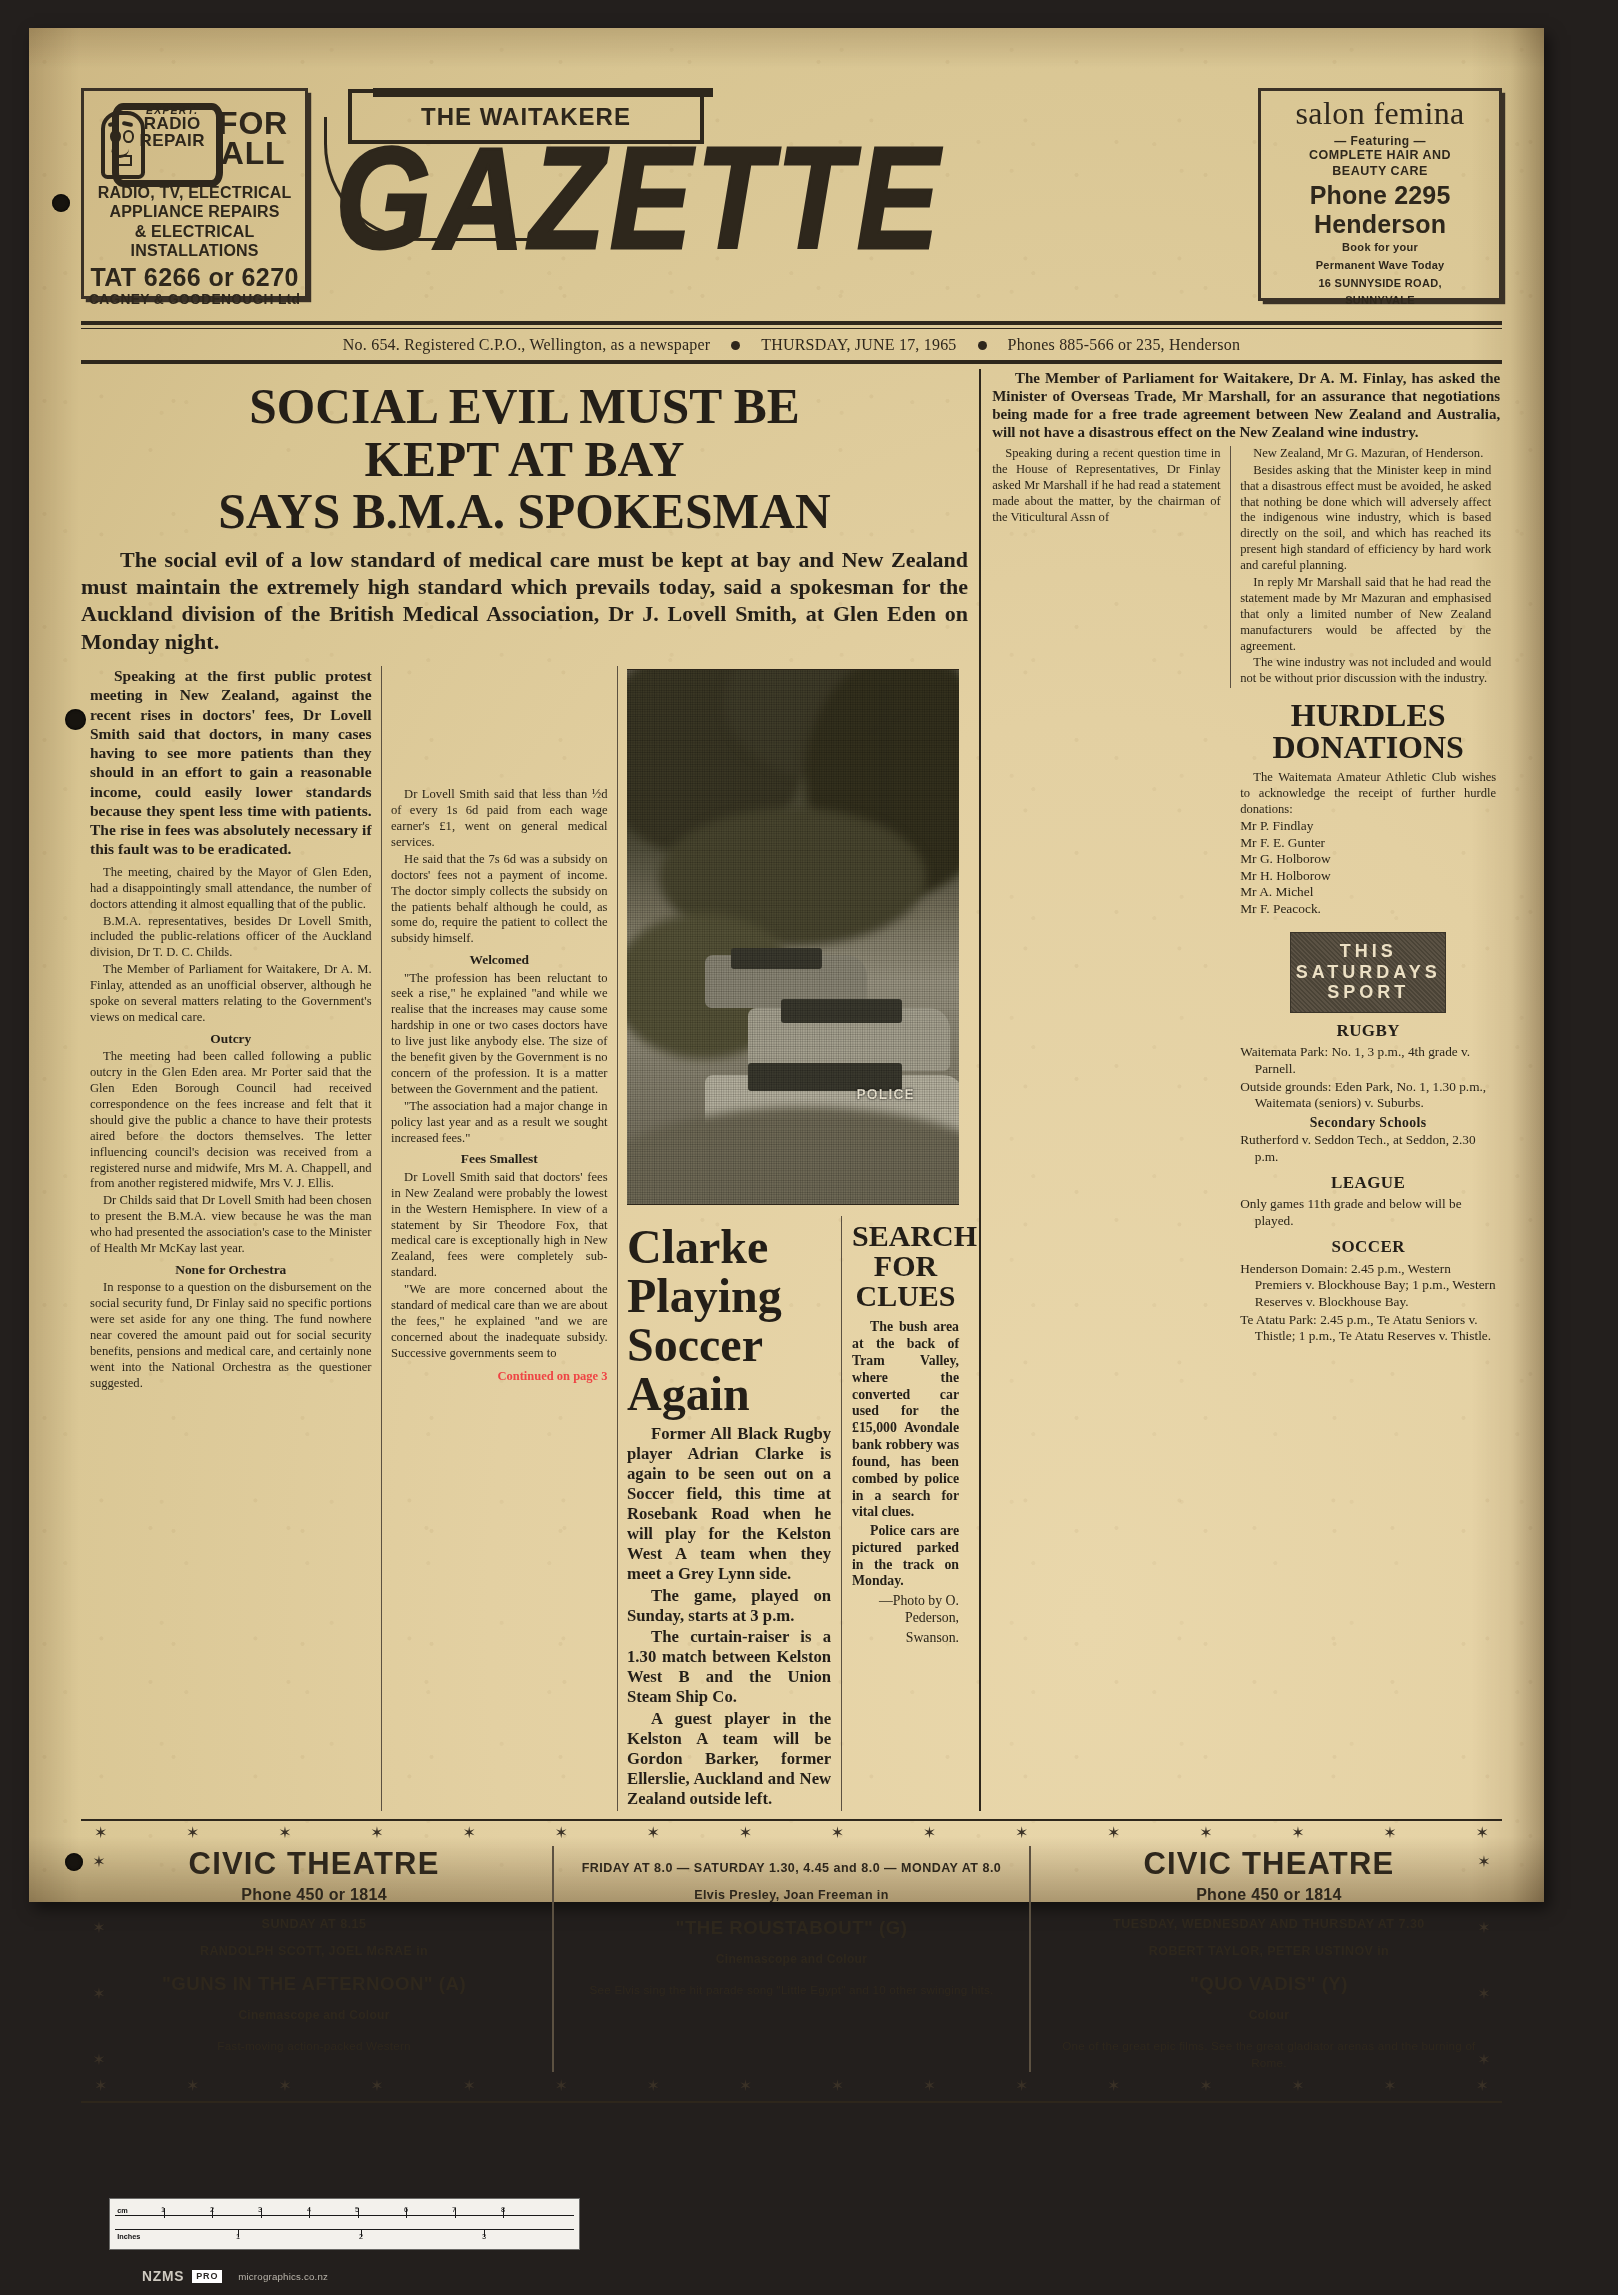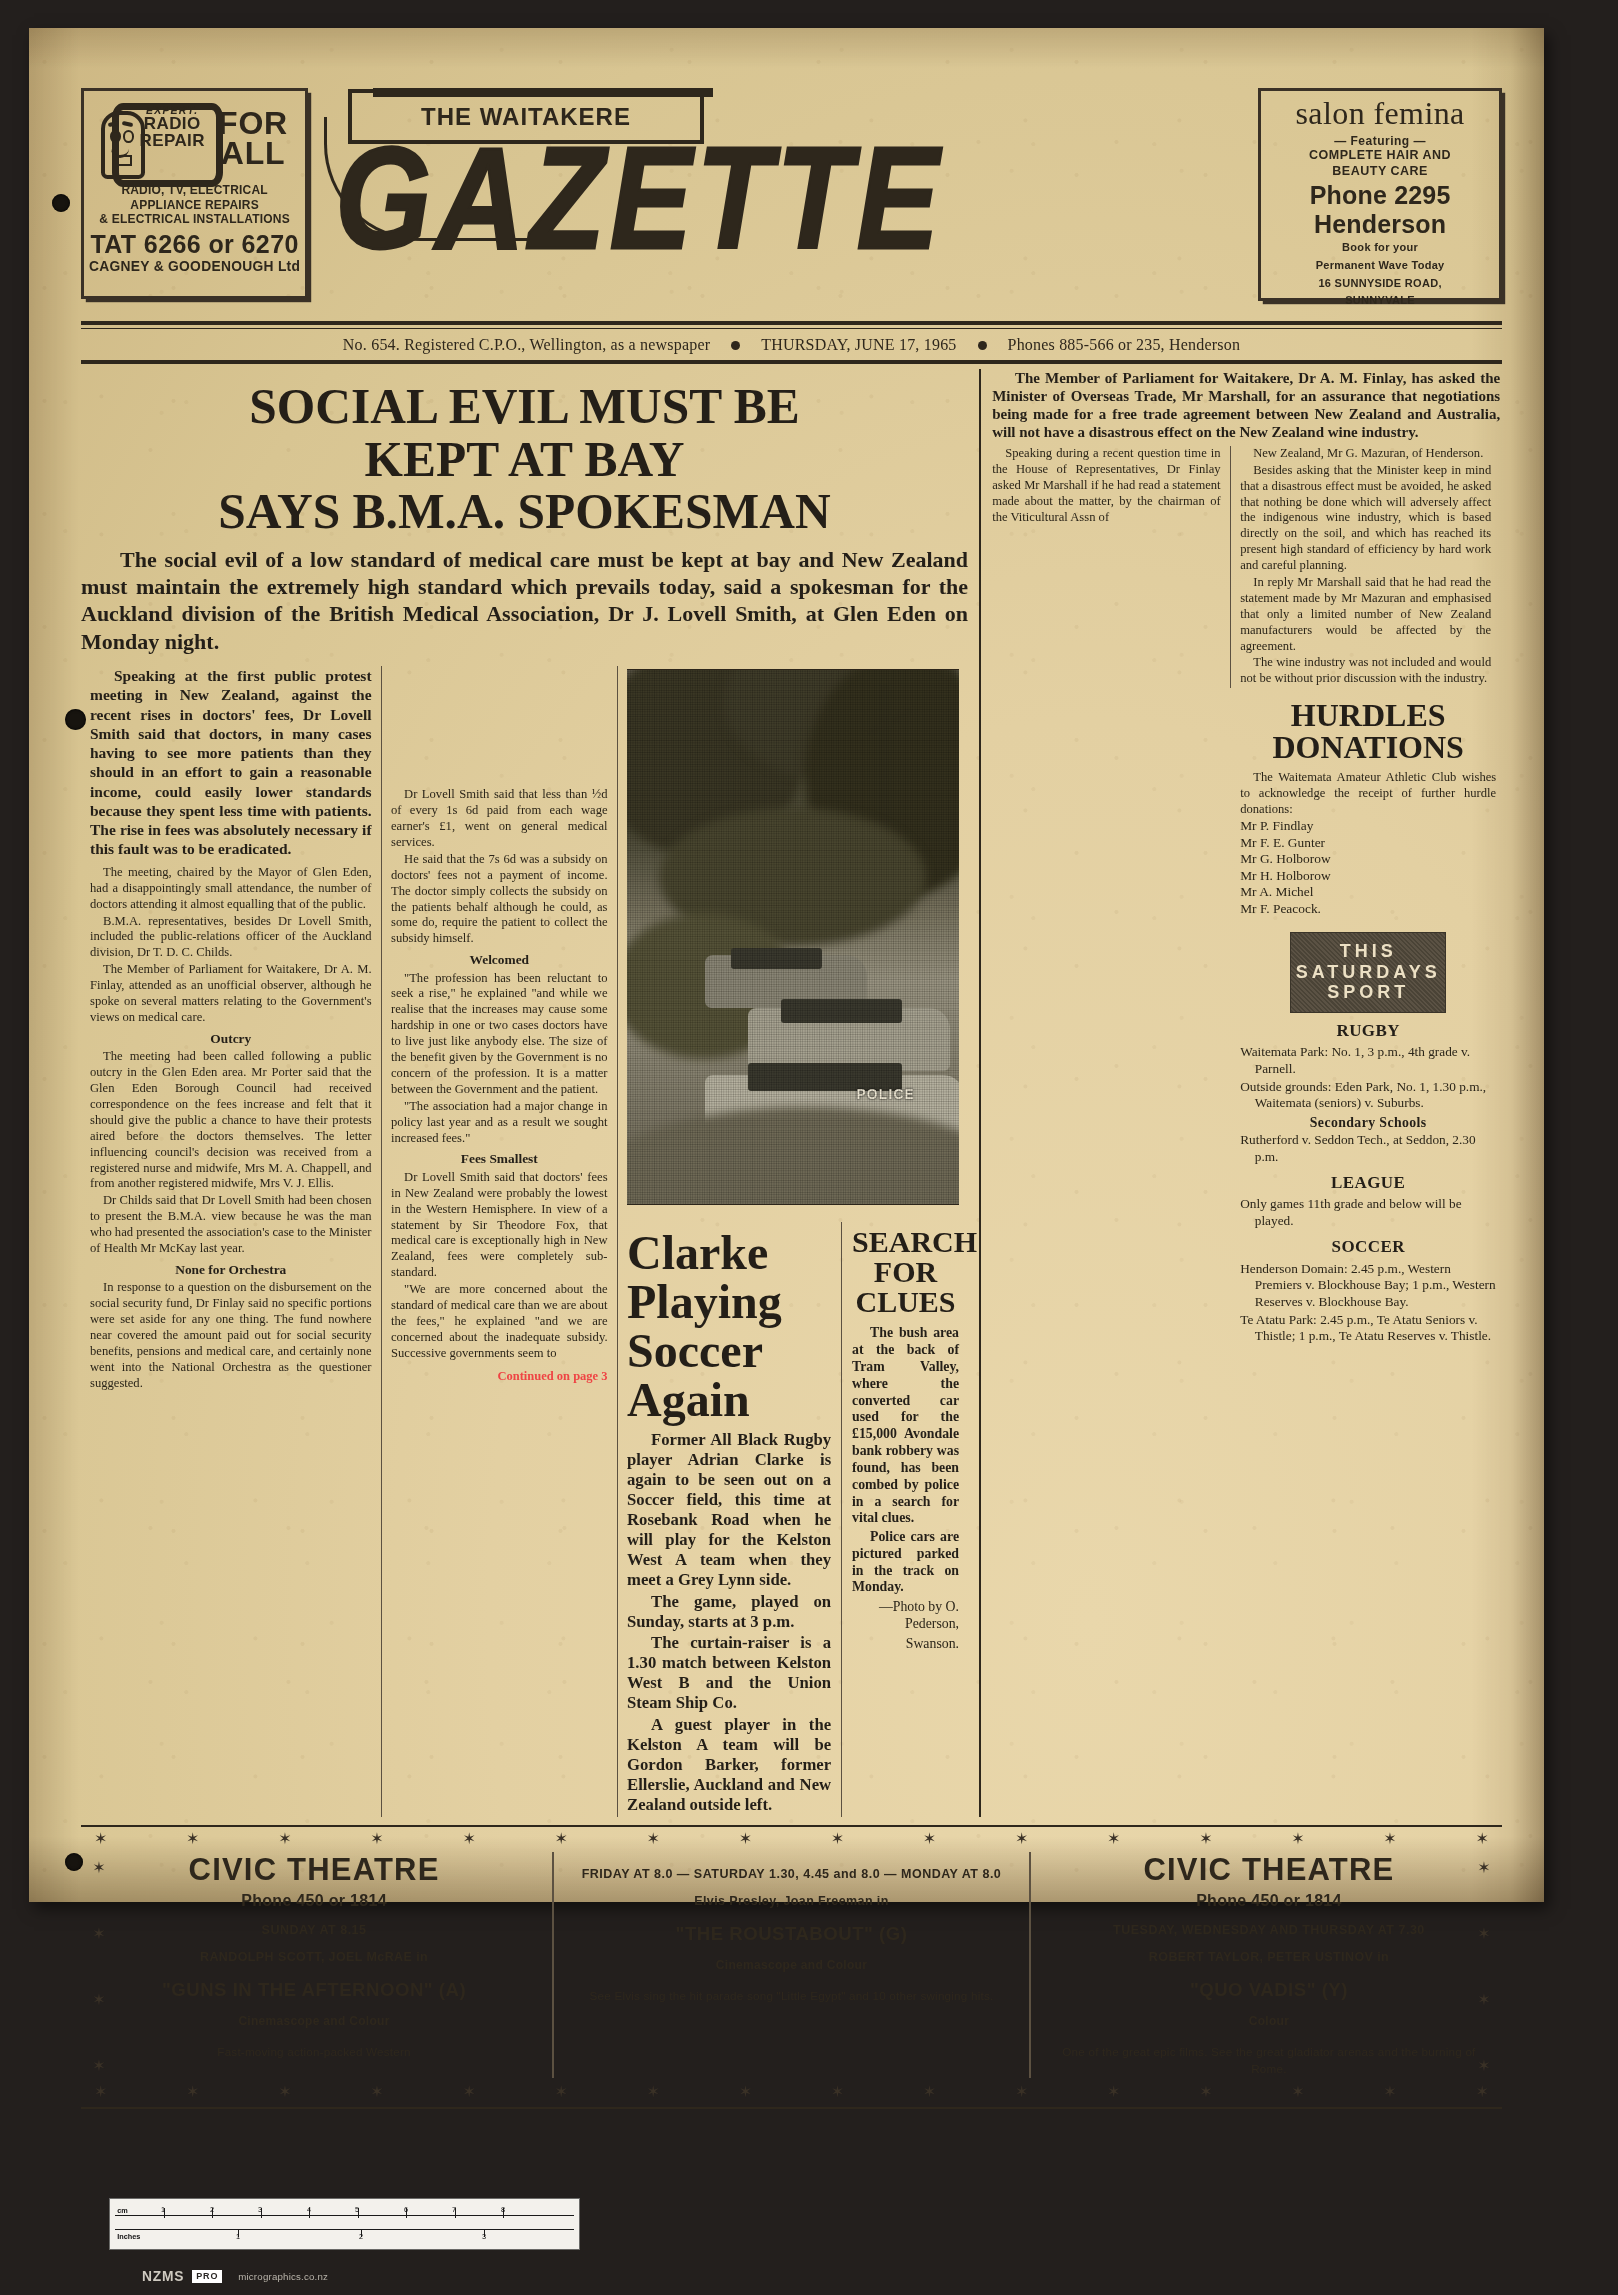--- a/index.html
+++ b/index.html
@@ -62,21 +62,21 @@
   .tvface .eye.l{left:4.9px;} .tvface .eye.r{left:18px;}
   .tvface .brow{position:absolute;top:7.3px;width:10.5px;height:4px;background:#2e271c;border-radius:2.4px;transform:rotate(-12deg);}
   .tvface .brow.l{left:3.2px;} .tvface .brow.r{left:17px;transform:rotate(12deg);}
   .tvface .mouth{position:absolute;left:5.7px;top:32px;width:18px;height:8px;border-bottom:3.2px solid #2e271c;border-radius:0 0 11.3px 11.3px;}
   .tvface .teeth{position:absolute;left:7.3px;top:40px;width:16px;height:7.3px;border:2.4px solid #2e271c;}
   .tvlabel{position:absolute;left:37px;top:4.9px;width:68px;line-height:1;}
   .tvlabel .l1{font-family:"Liberation Sans",sans-serif;font-weight:bold;font-style:italic;font-size:10.5px;letter-spacing:1.2px;}
   .tvlabel .l2{font-family:"Liberation Sans",sans-serif;font-weight:bold;font-size:17px;letter-spacing:0.4px;}
   .tvlabel .l3{font-family:"Liberation Sans",sans-serif;font-weight:bold;font-size:17px;letter-spacing:0.4px;}
   .forall{font-family:"Liberation Sans",sans-serif;font-weight:bold;font-size:32px;line-height:.92;letter-spacing:0.8px;}
-  .ad-line{font-family:"Liberation Sans",sans-serif;font-weight:bold;font-size:12px;letter-spacing:0.2px;line-height:1.2;}
+  .ad-line{font-family:"Liberation Sans",sans-serif;font-weight:bold;font-size:16px;letter-spacing:0.2px;line-height:1.2;}
   .ad-phone{font-family:"Liberation Sans",sans-serif;font-weight:bold;font-size:25px;letter-spacing:0.4px;margin-top:3.2px;}
   .ad-firm{font-family:"Liberation Sans",sans-serif;font-weight:bold;font-size:13.8px;letter-spacing:0.3px;}
 
   #ad-salon{right:0;top:18px;width:228px;height:202px;padding:4.9px 4.9px 0;}
   .salon-name{font-family:"Liberation Serif",serif;font-size:32px;line-height:1;letter-spacing:0.4px;margin-top:1.6px;}
   .salon-feat{font-family:"Liberation Sans",sans-serif;font-weight:bold;font-size:12px;letter-spacing:0.5px;margin-top:4.9px;}
   .salon-sm{font-family:"Liberation Sans",sans-serif;font-weight:bold;font-size:12.5px;letter-spacing:0.5px;line-height:1.25;}
   .salon-phone{font-family:"Liberation Sans",sans-serif;font-weight:bold;font-size:25px;line-height:1.05;letter-spacing:0.2px;margin-top:2.4px;}
   .salon-tiny{font-family:"Liberation Sans",sans-serif;font-weight:bold;font-size:11px;letter-spacing:0.3px;line-height:1.32;margin-top:3.2px;}
 
@@ -410,21 +410,21 @@
               <div class="carwin" style="left:154px;top:329px;width:121px;height:24px;"></div>
 
               <div class="car" style="left:78px;top:405px;width:259px;height:74px;background:#b5b1a0;"></div>
               <div class="carwin" style="left:121px;top:393px;width:154px;height:27.5px;"></div>
 
               <div class="foliage" style="left:-32px;bottom:-49px;width:421px;height:146px;background:#6f6a57;"></div>
               <div id="policelabel">POLICE</div>
               <div class="halftone"></div>
             </div>
 
-            <div style="display:flex;margin-top:17px">
+            <div style="display:flex;margin-top:11px">
               <div style="width:214px;padding-right:9.7px">
                 <h2 class="clarke">
                   <div>Clarke Playing</div>
                   <div>Soccer Again</div>
                 </h2>
                 <p class="clarke-body">Former All Black Rugby player Adrian Clarke is again to be seen out on a Soccer field, this time at Rosebank Road when he will play for the Kelston West A team when they meet a Grey Lynn side.</p>
                 <p class="clarke-body">The game, played on Sunday, starts at 3 p.m.</p>
                 <p class="clarke-body">The curtain-raiser is a 1.30 match between Kelston West B and the Union Steam Ship Co.</p>
                 <p class="clarke-body">A guest player in the Kelston A team will be Gordon Barker, former Ellerslie, Auckland and New Zealand outside left.</p>
               </div>

